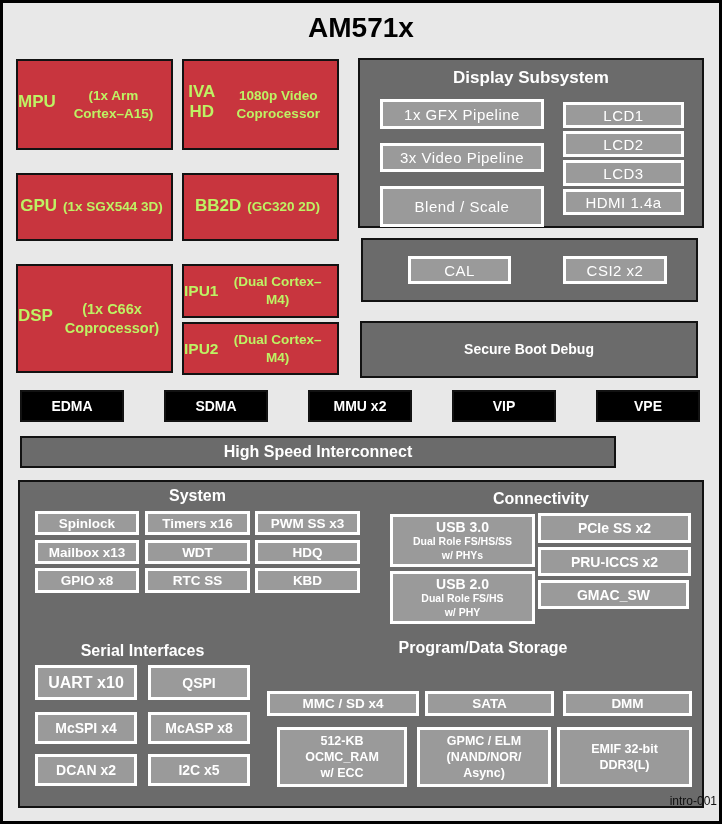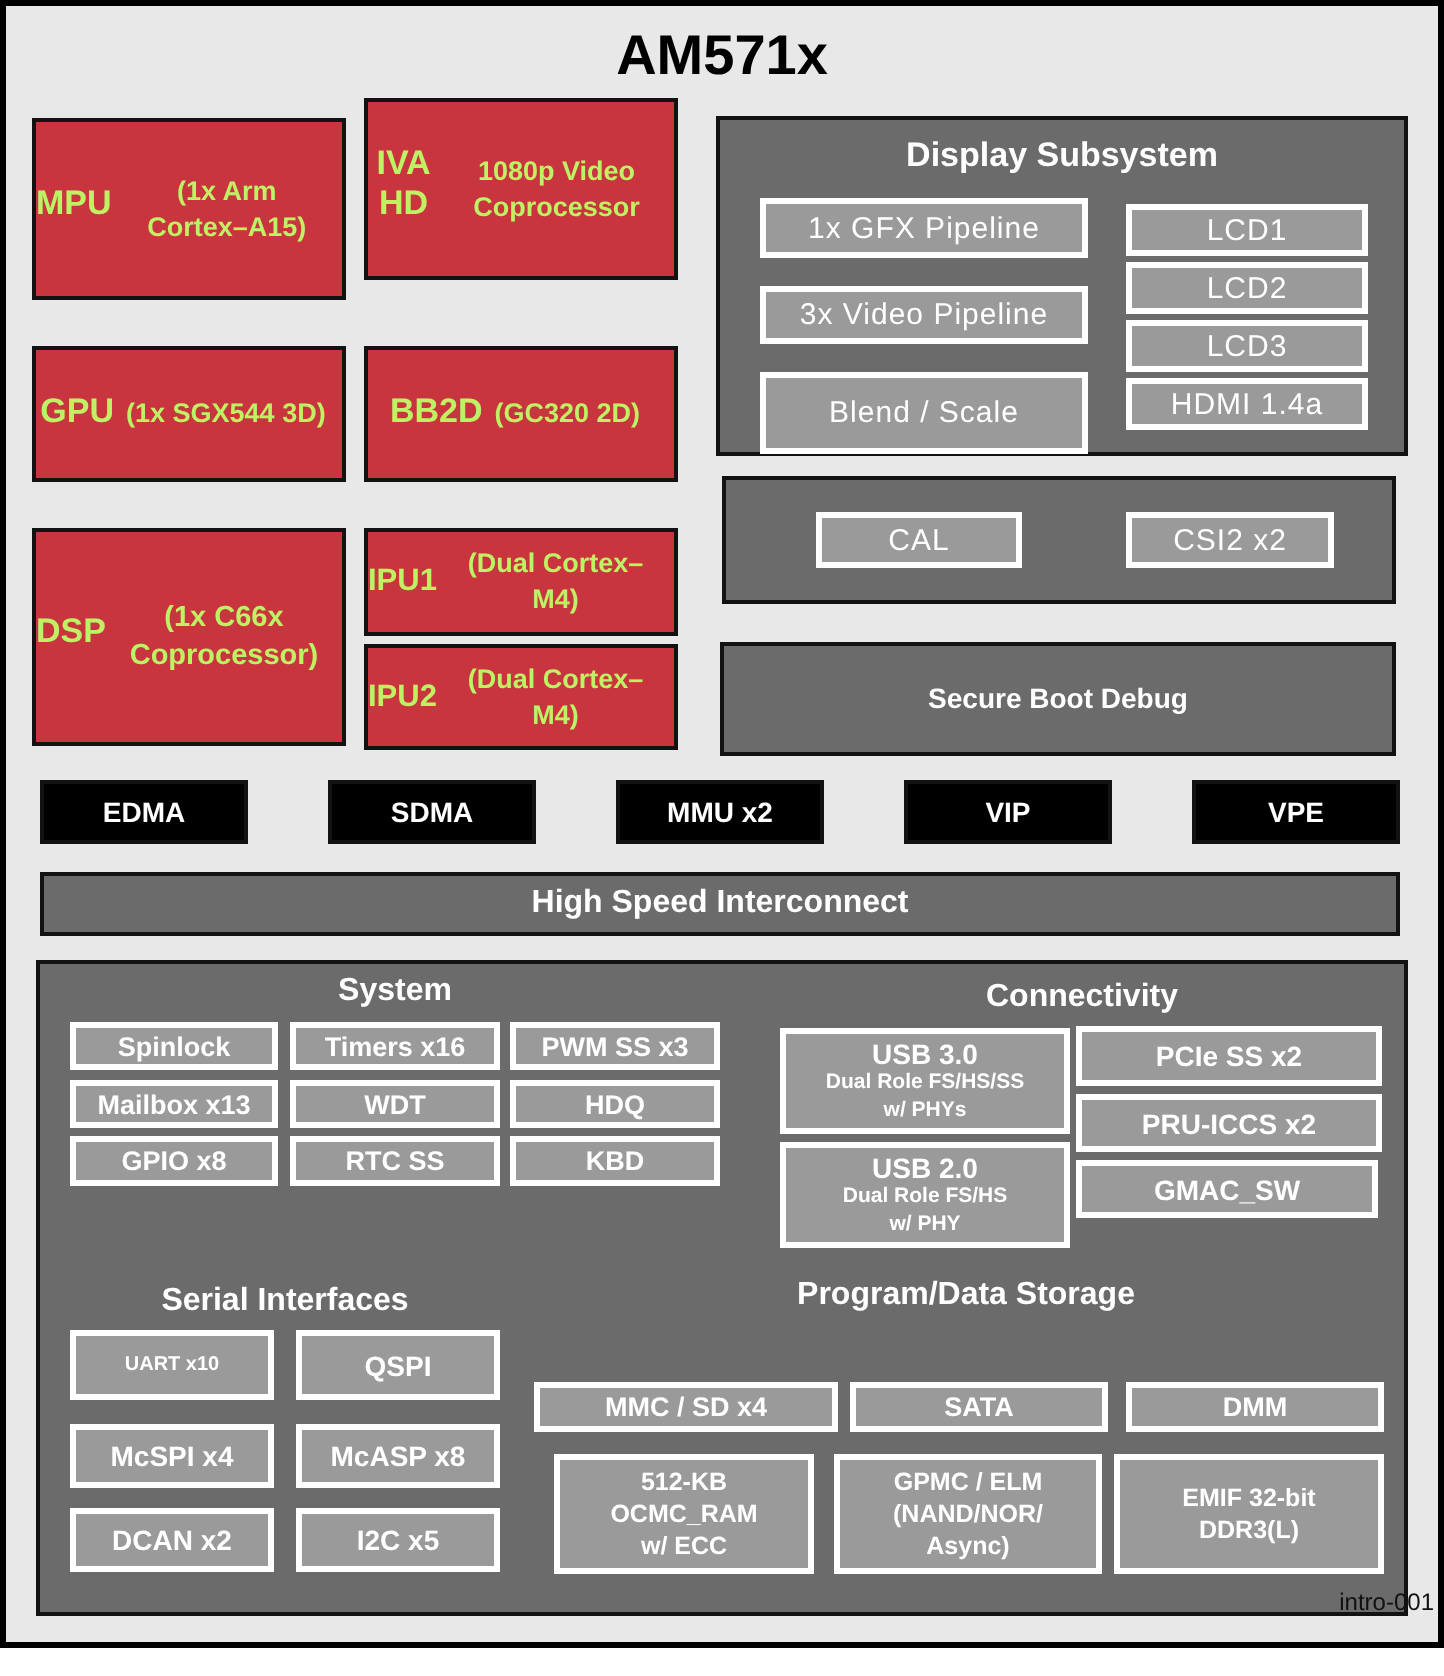--- a/index.html
+++ b/index.html
@@ -61,21 +61,21 @@
 </head>
 <body>
 
 <div class="frame"></div>
 <div class="page-title">AM571x</div>
 
 <div class="abs red tall" style="left:16px;top:59px;width:157px;height:91px;">
   <div class="rt">MPU</div>
   <div class="rs">(1x Arm Cortex–A15)</div>
 </div>
-<div class="abs red tall" style="left:182px;top:49px;width:157px;height:91px;">
+<div class="abs red tall" style="left:182px;top:59px;width:157px;height:91px;">
   <div class="rt">IVA HD</div>
   <div class="rs">1080p Video Coprocessor</div>
 </div>
 <div class="abs red" style="left:16px;top:173px;width:157px;height:68px;">
   <div class="rt" style="margin-bottom:3px;">GPU</div>
   <div class="rs">(1x SGX544 3D)</div>
 </div>
 <div class="abs red" style="left:182px;top:173px;width:157px;height:68px;">
   <div class="rt" style="margin-bottom:3px;">BB2D</div>
   <div class="rs">(GC320 2D)</div>
@@ -110,21 +110,21 @@
 <div class="abs panel sec" style="left:360px;top:321px;width:338px;height:57px;">
   <div>Secure Boot Debug</div>
 </div>
 
 <div class="abs dchip" style="left:20px;top:390px;width:104px;height:32px;">EDMA</div>
 <div class="abs dchip" style="left:164px;top:390px;width:104px;height:32px;">SDMA</div>
 <div class="abs dchip" style="left:308px;top:390px;width:104px;height:32px;">MMU x2</div>
 <div class="abs dchip" style="left:452px;top:390px;width:104px;height:32px;">VIP</div>
 <div class="abs dchip" style="left:596px;top:390px;width:104px;height:32px;">VPE</div>
 
-<div class="abs hsi" style="left:20px;top:436px;width:680px;height:32px;">High Speed Interconnect</div>
+<div class="abs hsi" style="left:20px;top:436px;width:596px;height:32px;">High Speed Interconnect</div>
 
 <div class="abs panel" style="left:18px;top:480px;width:686px;height:328px;"></div>
 
 <div class="panel-title" style="left:30px;top:487px;width:335px;">System</div>
 <div class="abs chip bold" style="left:35px;top:511px;width:104px;height:24px;">Spinlock</div>
 <div class="abs chip bold" style="left:145px;top:511px;width:105px;height:24px;">Timers x16</div>
 <div class="abs chip bold" style="left:255px;top:511px;width:105px;height:24px;">PWM SS x3</div>
 <div class="abs chip bold" style="left:35px;top:540px;width:104px;height:24px;">Mailbox x13</div>
 <div class="abs chip bold" style="left:145px;top:540px;width:105px;height:24px;">WDT</div>
 <div class="abs chip bold" style="left:255px;top:540px;width:105px;height:24px;">HDQ</div>
@@ -141,21 +141,21 @@
 <div class="abs chip" style="left:390px;top:571px;width:145px;height:53px;">
   <div class="c-main">USB 2.0</div>
   <div class="c-sub">Dual Role FS/HS</div>
   <div class="c-sub">w/ PHY</div>
 </div>
 <div class="abs chip bold" style="left:538px;top:513px;width:153px;height:30px;font-size:14px;">PCIe SS x2</div>
 <div class="abs chip bold" style="left:538px;top:547px;width:153px;height:29px;font-size:14px;">PRU-ICCS x2</div>
 <div class="abs chip bold" style="left:538px;top:580px;width:151px;height:29px;font-size:14px;">GMAC_SW</div>
 
 <div class="panel-title" style="left:35px;top:642px;width:215px;">Serial Interfaces</div>
-<div class="abs chip bold" style="left:35px;top:665px;width:102px;height:35px;font-size:10px;">UART x10</div>
+<div class="abs chip bold" style="left:35px;top:665px;width:102px;height:35px;font-size:16px;">UART x10</div>
 <div class="abs chip bold" style="left:148px;top:665px;width:102px;height:35px;font-size:14px;">QSPI</div>
 <div class="abs chip bold" style="left:35px;top:712px;width:102px;height:32px;font-size:14px;">McSPI x4</div>
 <div class="abs chip bold" style="left:148px;top:712px;width:102px;height:32px;font-size:14px;">McASP x8</div>
 <div class="abs chip bold" style="left:35px;top:754px;width:102px;height:32px;font-size:14px;">DCAN x2</div>
 <div class="abs chip bold" style="left:148px;top:754px;width:102px;height:32px;font-size:14px;">I2C x5</div>
 
 <div class="panel-title" style="left:288px;top:639px;width:390px;">Program/Data Storage</div>
 <div class="abs chip bold" style="left:267px;top:691px;width:152px;height:25px;">MMC / SD x4</div>
 <div class="abs chip bold" style="left:425px;top:691px;width:129px;height:25px;">SATA</div>
 <div class="abs chip bold" style="left:563px;top:691px;width:129px;height:25px;">DMM</div>

